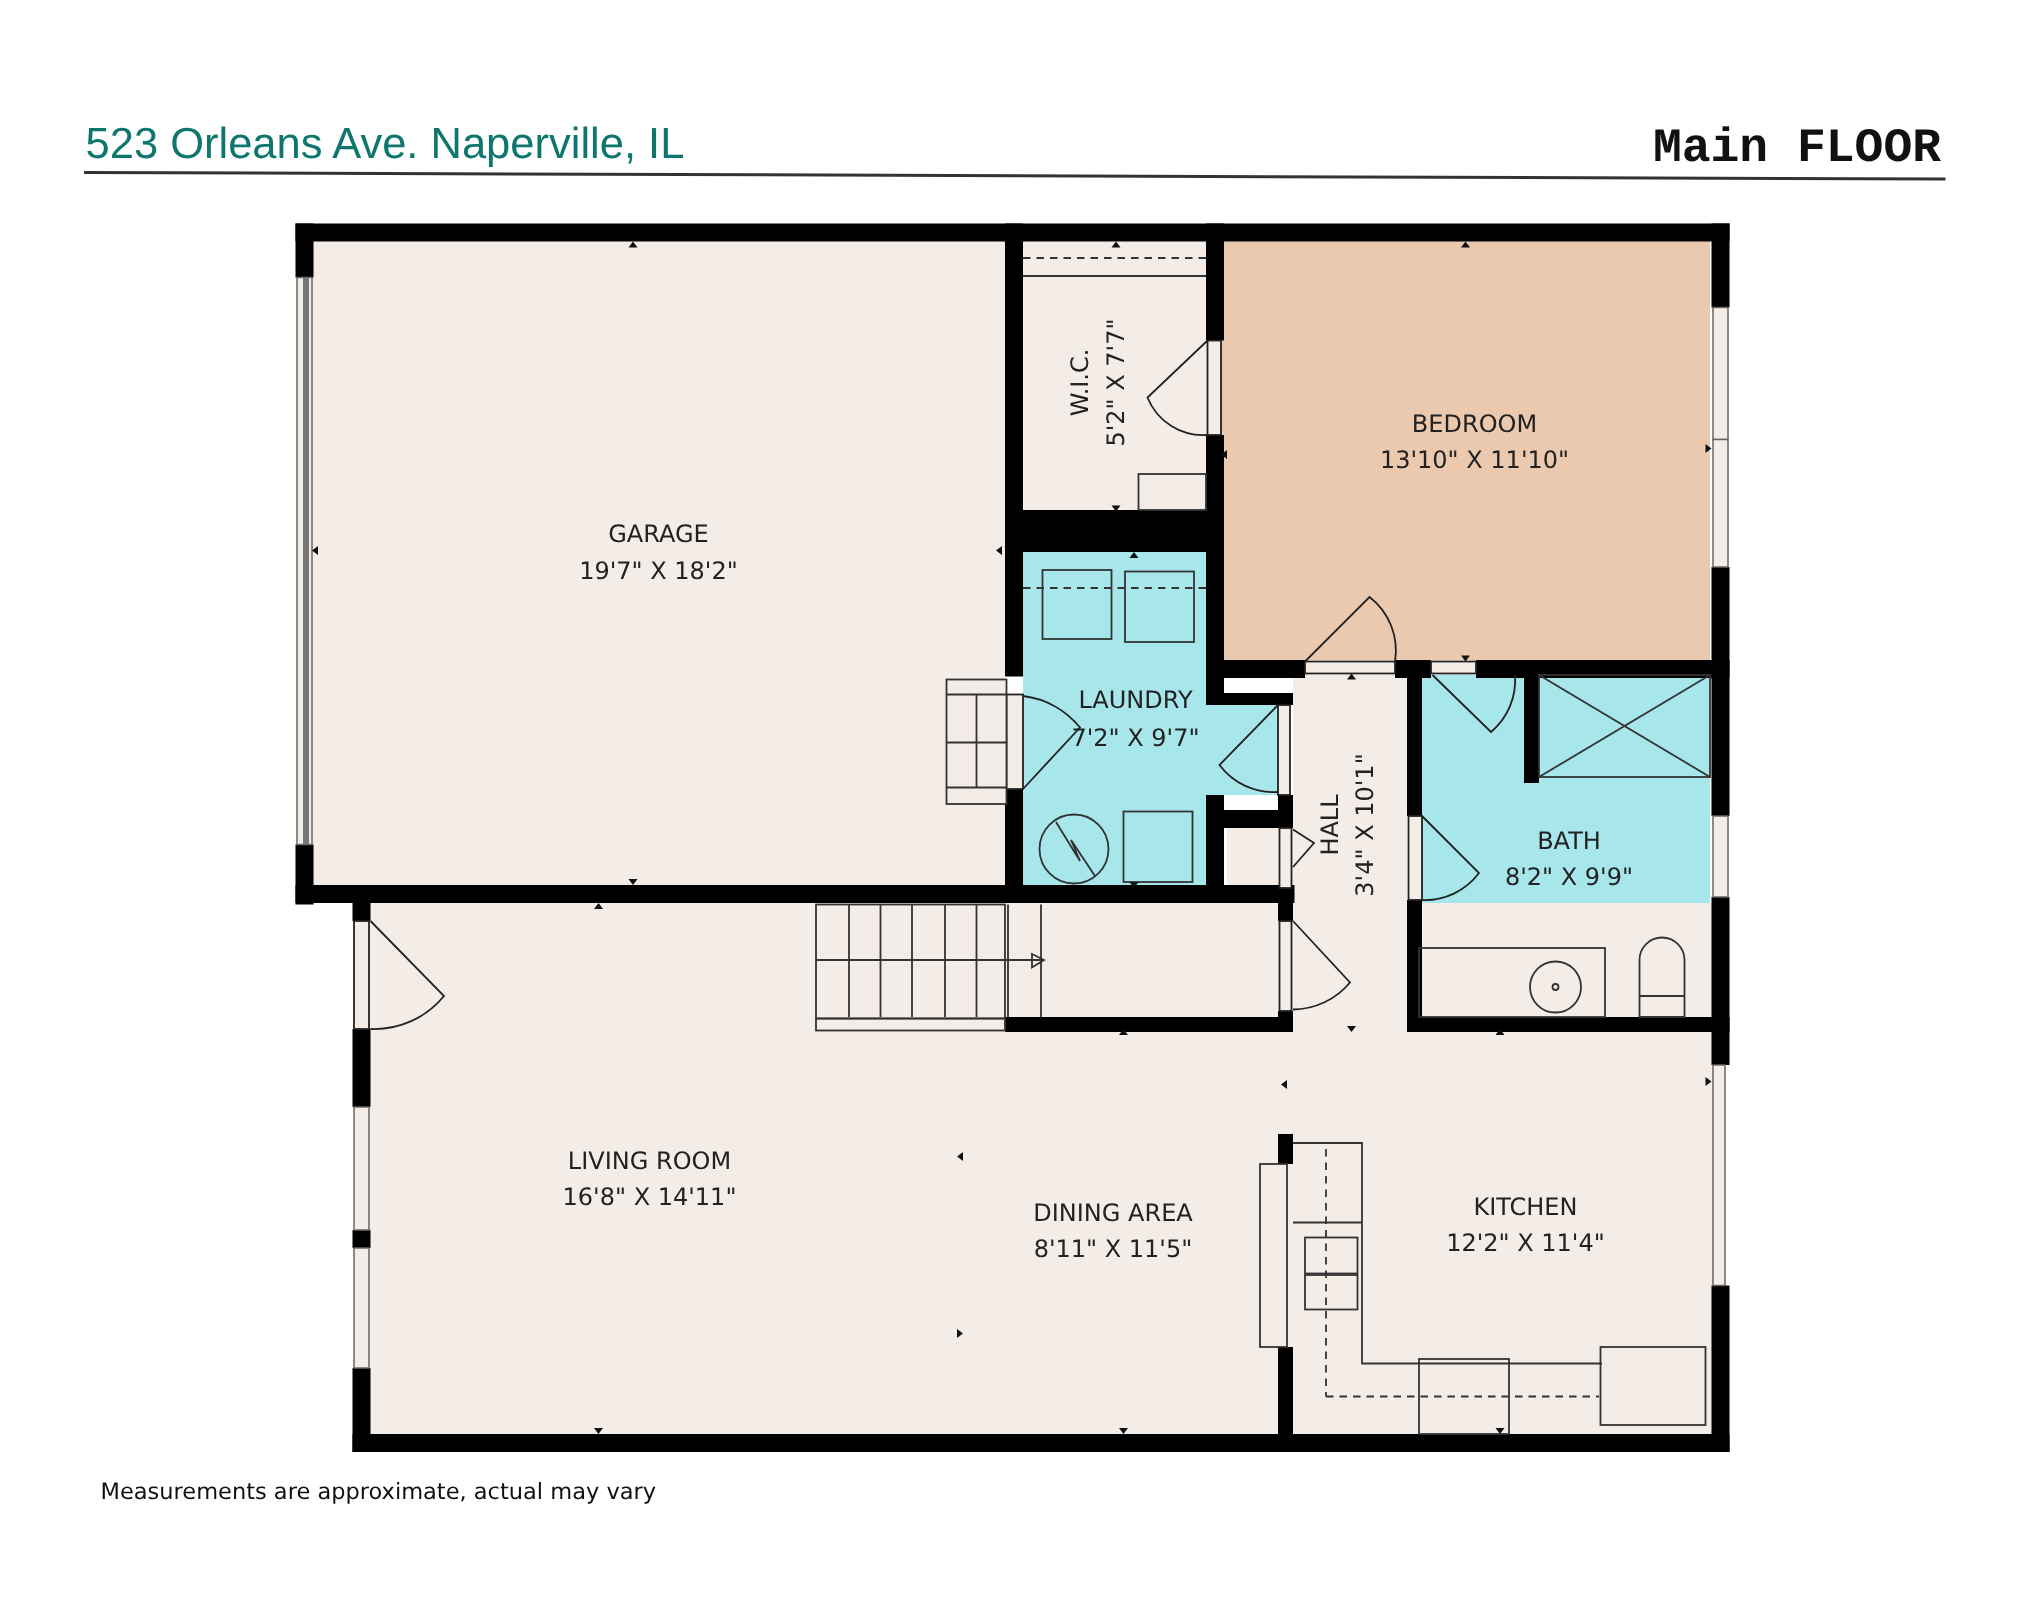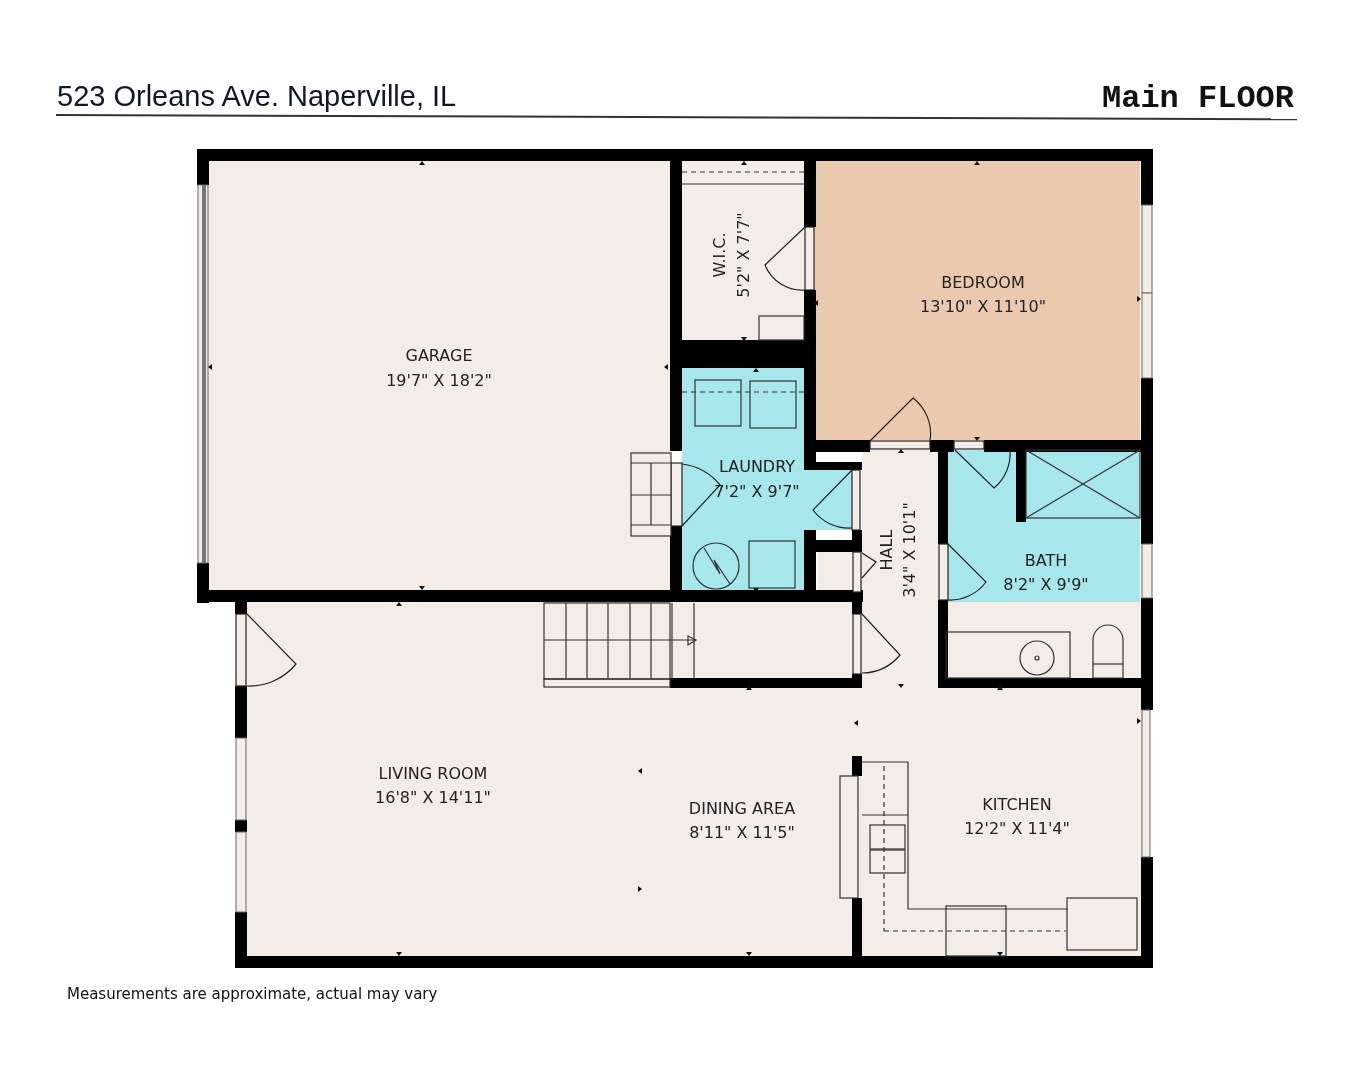--- a/index.html
+++ b/index.html
@@ -1,17 +1,17 @@
 <!DOCTYPE html>
 <html><head>
 <meta charset="utf-8">
 <style>
   html, body { margin:0; padding:0; background:#ffffff; }
   body { width:1350px; height:1080px; position:relative; overflow:hidden; font-family:"DejaVu Sans", sans-serif; }
-  .hdr-addr { position:absolute; left:57px; top:80px; font-family:"Liberation Sans", sans-serif; font-size:29px; color:#0f172a; white-space:nowrap; }
+  .hdr-addr { position:absolute; left:57px; top:80px; font-family:"Liberation Sans", sans-serif; font-size:29px; color:#0f766e; white-space:nowrap; }
   .hdr-floor { position:absolute; right:56px; top:80px; font-family:Liberation Mono, monospace; font-size:32px; font-weight:bold; color:#111; white-space:nowrap; }
   .hdr-line { position:absolute; left:56px; top:114px; width:1241px; height:0; border-top:2px solid #333; transform:rotate(0.2deg); transform-origin:left; }
   .footnote { position:absolute; left:67px; top:985px; font-family:"DejaVu Sans", sans-serif; font-size:15px; color:#111; white-space:nowrap; }
   svg.plan { position:absolute; left:0; top:0; }
   .rlabel { font-family:"DejaVu Sans", sans-serif; font-size:16px; fill:#222; text-anchor:middle; }
 </style>
 </head>
 <body>
 
 <div class="hdr-addr">523 Orleans Ave. Naperville, IL</div>

